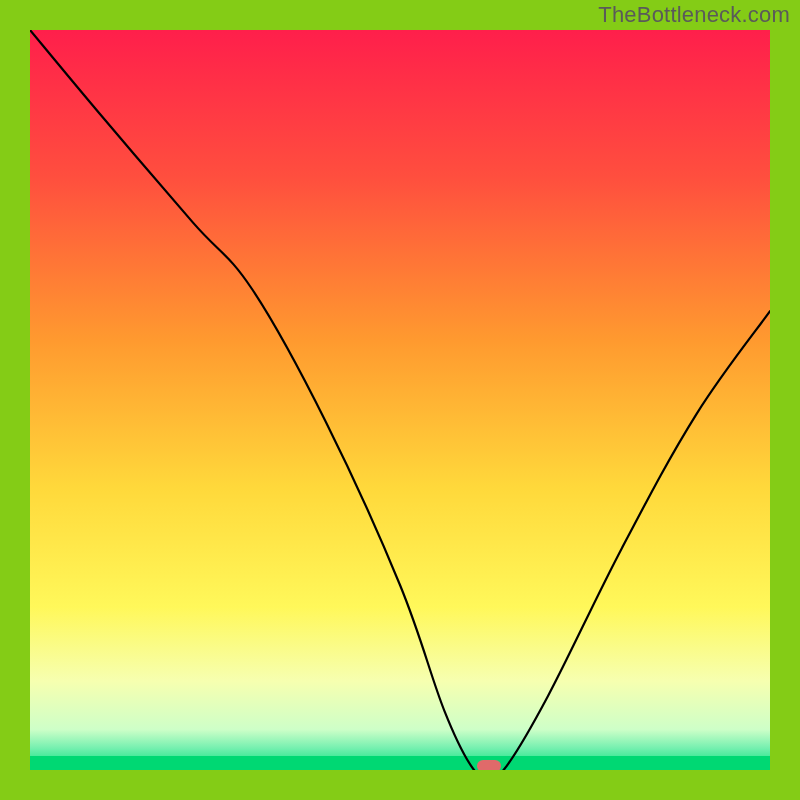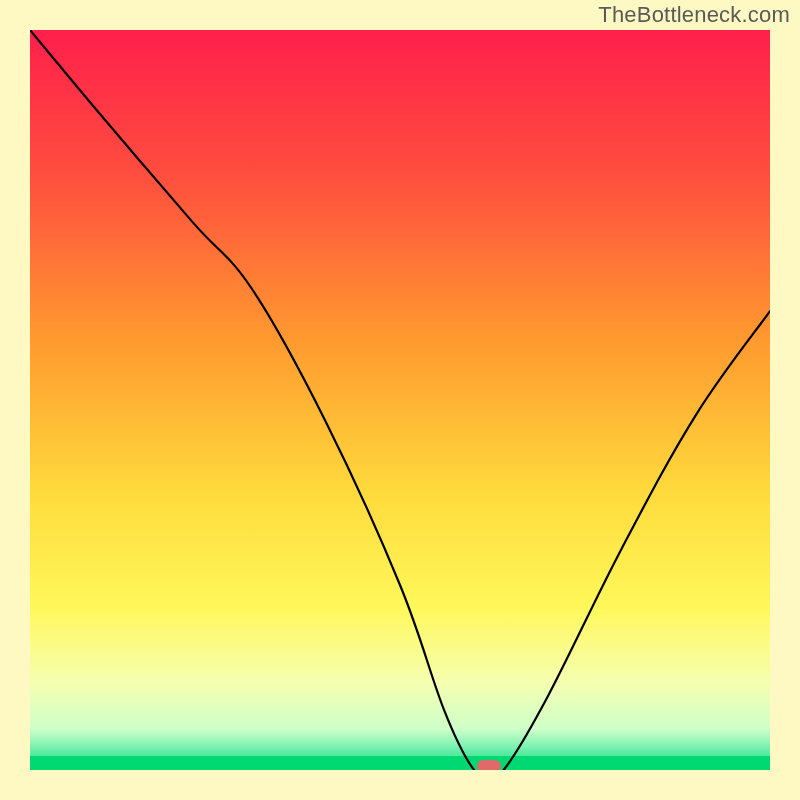--- a/index.html
+++ b/index.html
@@ -8,21 +8,21 @@
     width: 800px;
     height: 800px;
     background: #000;
     overflow: hidden;
     font-family: Arial, Helvetica, sans-serif;
   }
   .container {
     position: relative;
     width: 800px;
     height: 800px;
-    background: #fef9c3;
+    background: #84cc16;
   }
   .watermark {
     position: absolute;
     top: 2px;
     right: 10px;
     color: #5a5a5a;
     font-size: 22px;
     font-weight: 500;
     letter-spacing: 0.2px;
     z-index: 5;

